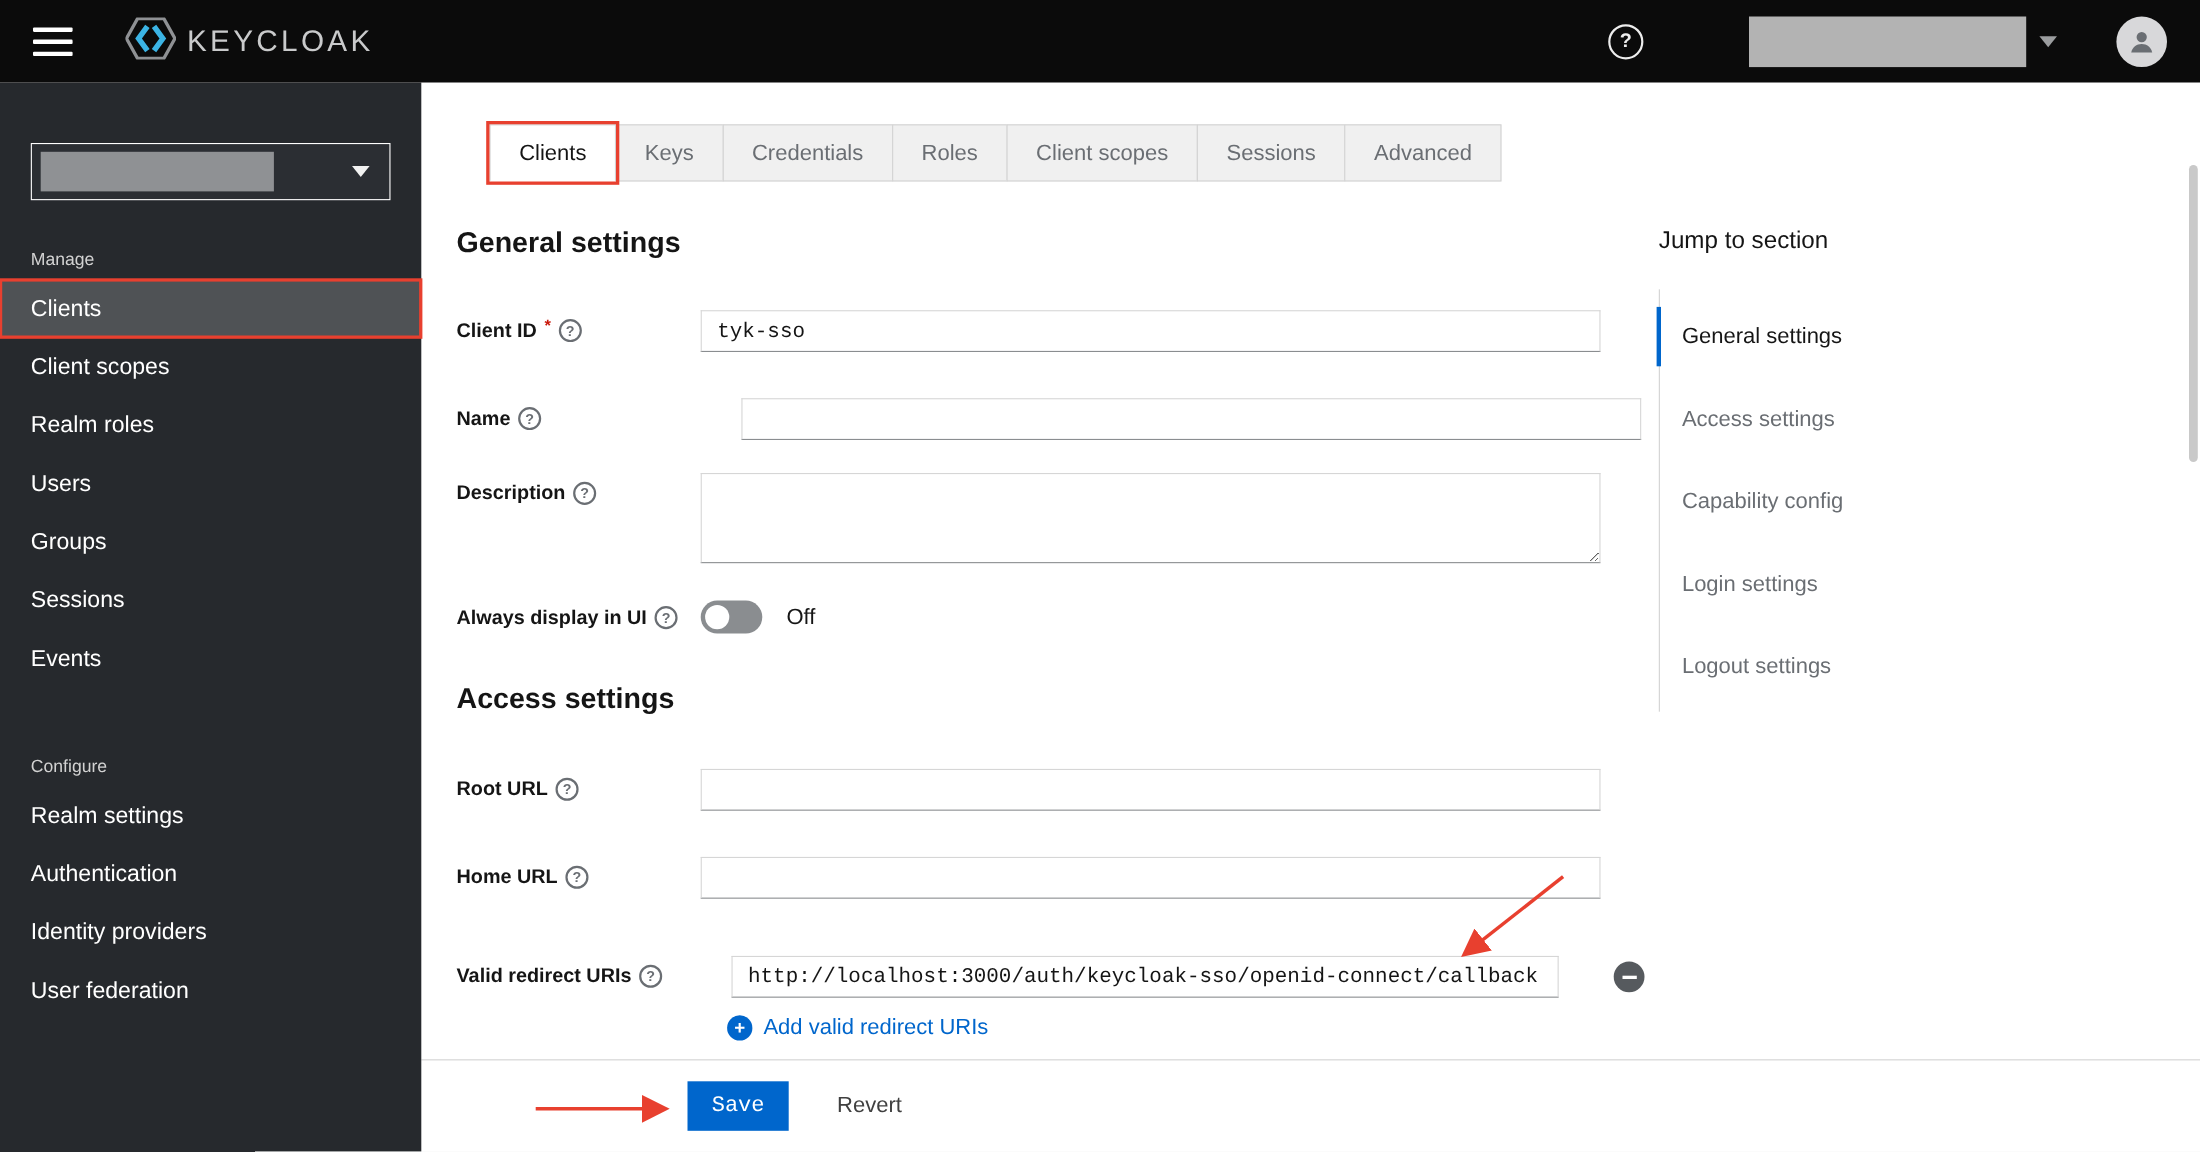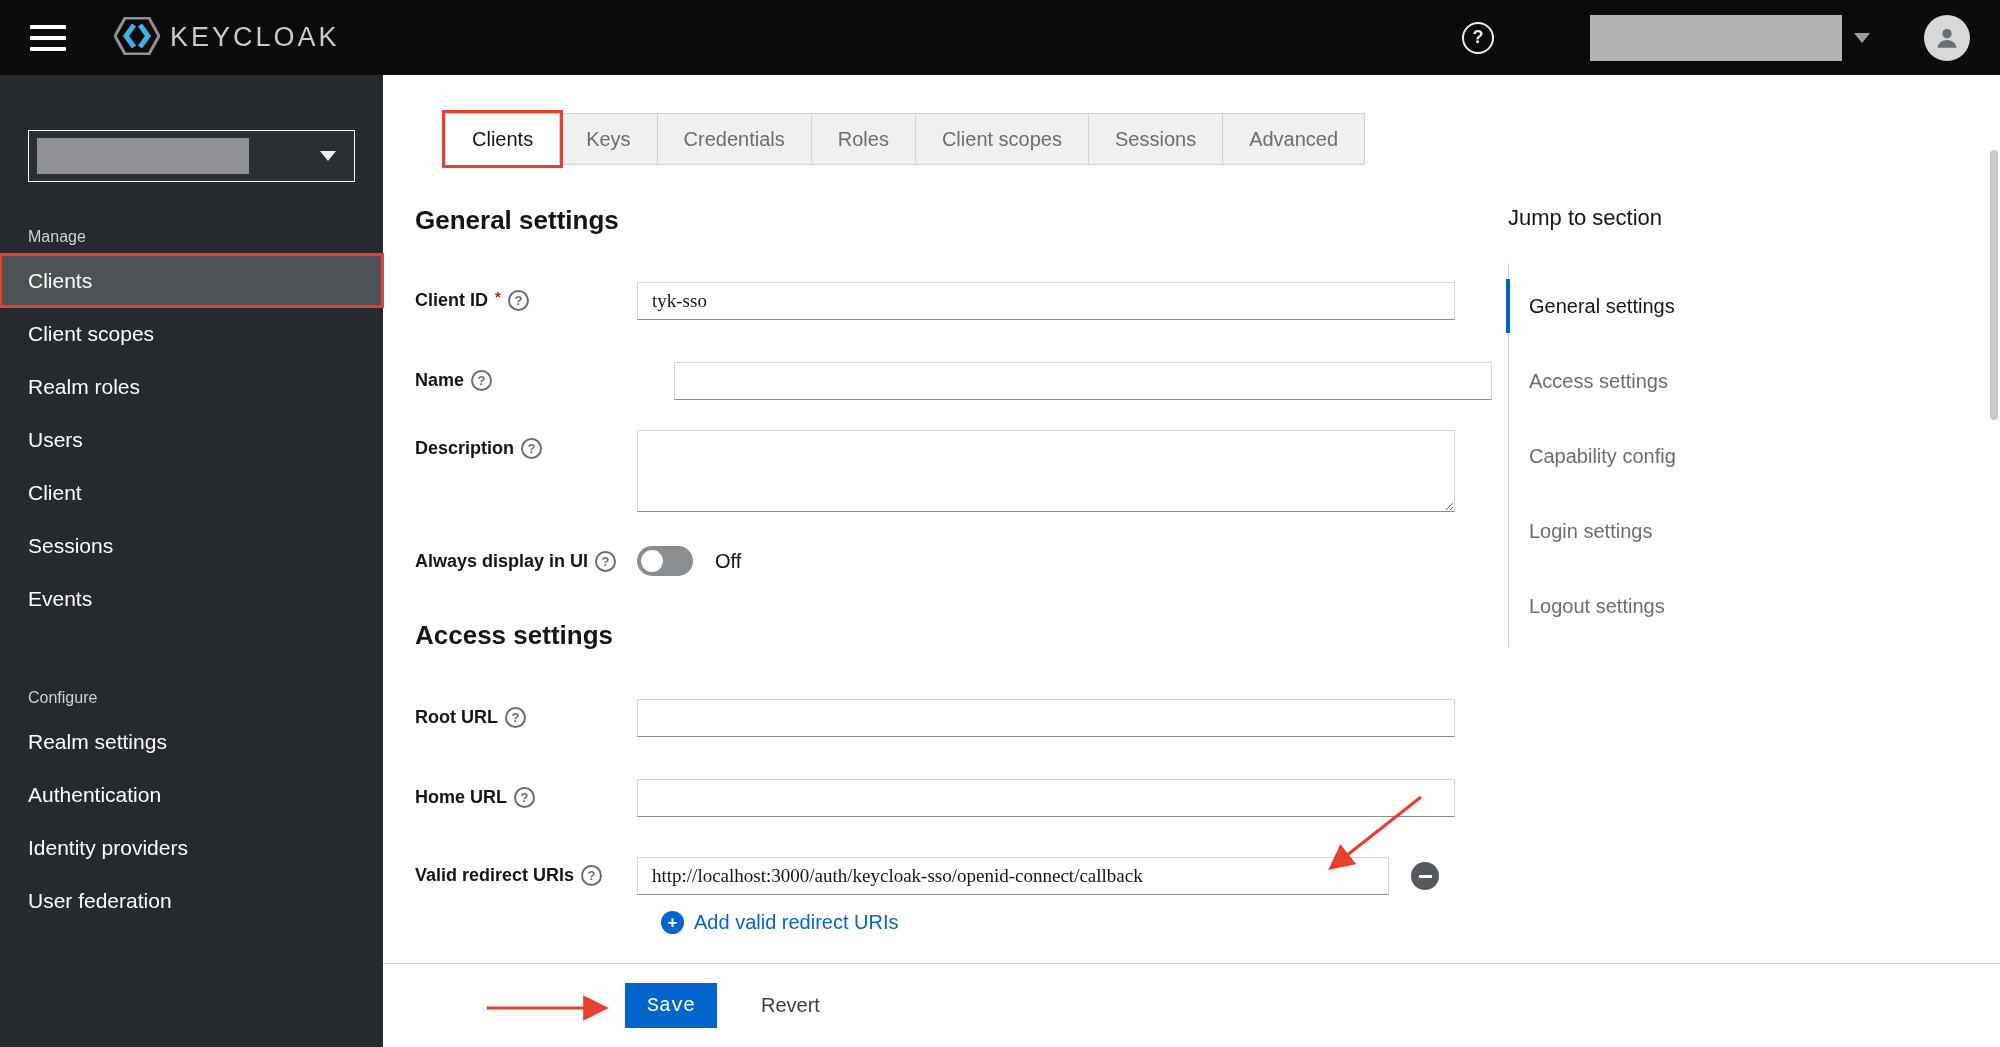--- a/index.html
+++ b/index.html
@@ -48,32 +48,32 @@
 
   .form-area { margin:40px 0 0 32px; width:1080px; }
   .section-heading { font-size:26px; font-weight:bold; color:#151515; line-height:31px; }
   .form-row { display:flex; align-items:flex-start; }
   .label-col { width:222px; display:flex; align-items:center; gap:7px; padding-top:8px;
                font-size:18px; font-weight:bold; color:#151515; flex:none; }
   .required { color:#c9190b; font-size:15px; margin-top:-8px; }
   .help-q { width:21px; height:21px; border:2px solid #6a6e73; border-radius:50%; color:#6a6e73; flex:none;
             display:inline-flex; align-items:center; justify-content:center; font-size:13px; font-weight:bold; cursor:pointer; }
   .text-input { width:818px; height:38px; border:1px solid #d6d6d6; border-bottom-color:#8a8d90;
-                font-size:19px; padding:12px 14px; color:#151515; font-family:Liberation Serif, serif; background:#fff; outline:none; }
+                font-size:19px; padding:12px 14px; color:#151515; font-family:Liberation Mono, monospace; background:#fff; outline:none; }
   textarea.text-input { height:82px; padding-top:8px; resize:both; }
   .redirect-input { width:752px; }
   .row-client-id { margin-top:46px; }
   .row-name { margin-top:42px;gap:37px; }
   .row-description { margin-top:30px; }
   .row-toggle { margin-top:34px; align-items:center; }
   .row-toggle .label-col { padding-top:0; }
   .access-heading { margin-top:44px; }
   .row-root { margin-top:48px; }
   .row-home { margin-top:42px; }
-  .row-redirect { margin-top:40px; }
+  .row-redirect { margin-top:52px;justify-content:space-between; }
   .toggle { width:56px; height:30px; border-radius:15px; background:#8a8d90; position:relative; cursor:pointer; flex:none; }
   .toggle-knob { position:absolute; left:4px; top:4px; width:22px; height:22px; border-radius:50%; background:#fff; }
   .toggle-state { margin-left:22px; font-size:20px; color:#151515; }
   .remove-btn { width:28px; height:28px; border-radius:50%; background:#565a5e; border:none; margin:5px 0 0 22px;
                 display:flex; align-items:center; justify-content:center; cursor:pointer; flex:none; }
   .minus-bar { width:13px; height:3px; background:#fff; display:block; }
   .add-row { margin:16px 0 0 246px; display:flex; align-items:center; gap:10px; cursor:pointer; width:max-content; }
   .plus-icon { width:23px; height:23px; border-radius:50%; background:#0066cc; color:#fff;
                display:flex; align-items:center; justify-content:center; font-size:17px; font-weight:bold; }
   .add-label { color:#0066cc; font-size:20px;text-align:right; }
@@ -138,21 +138,21 @@
       <div class="realm-redacted"></div>
       <div class="realm-caret"></div>
     </div>
 
     <div class="side-section-label">Manage</div>
     <ul class="side-list">
       <li class="side-item active annotated">Clients</li>
       <li class="side-item">Client scopes</li>
       <li class="side-item">Realm roles</li>
       <li class="side-item">Users</li>
-      <li class="side-item">Client</li>
+      <li class="side-item">Groups</li>
       <li class="side-item">Sessions</li>
       <li class="side-item">Events</li>
     </ul>
 
     <div class="side-section-label" style="margin-top:64px;">Configure</div>
     <ul class="side-list">
       <li class="side-item">Realm settings</li>
       <li class="side-item">Authentication</li>
       <li class="side-item">Identity providers</li>
       <li class="side-item">User federation</li>

